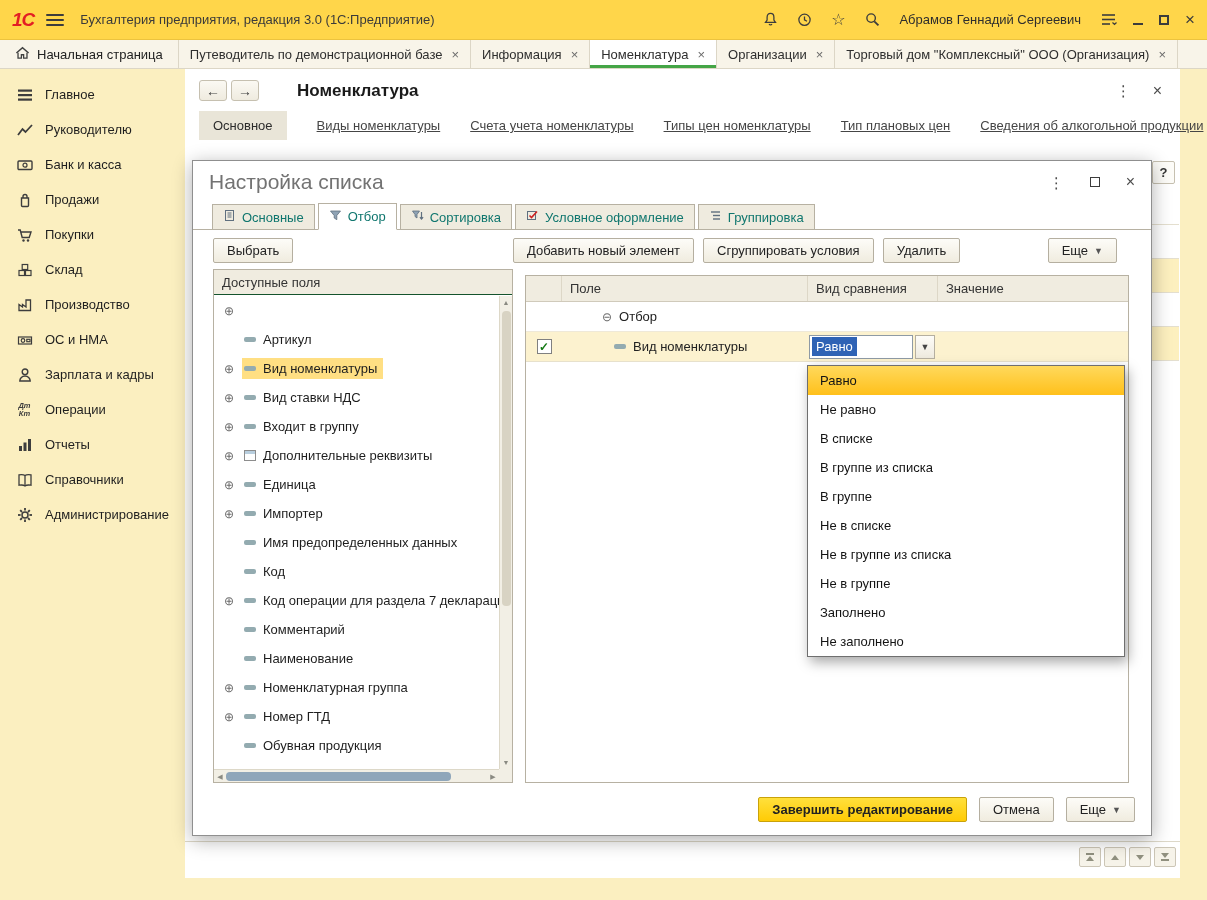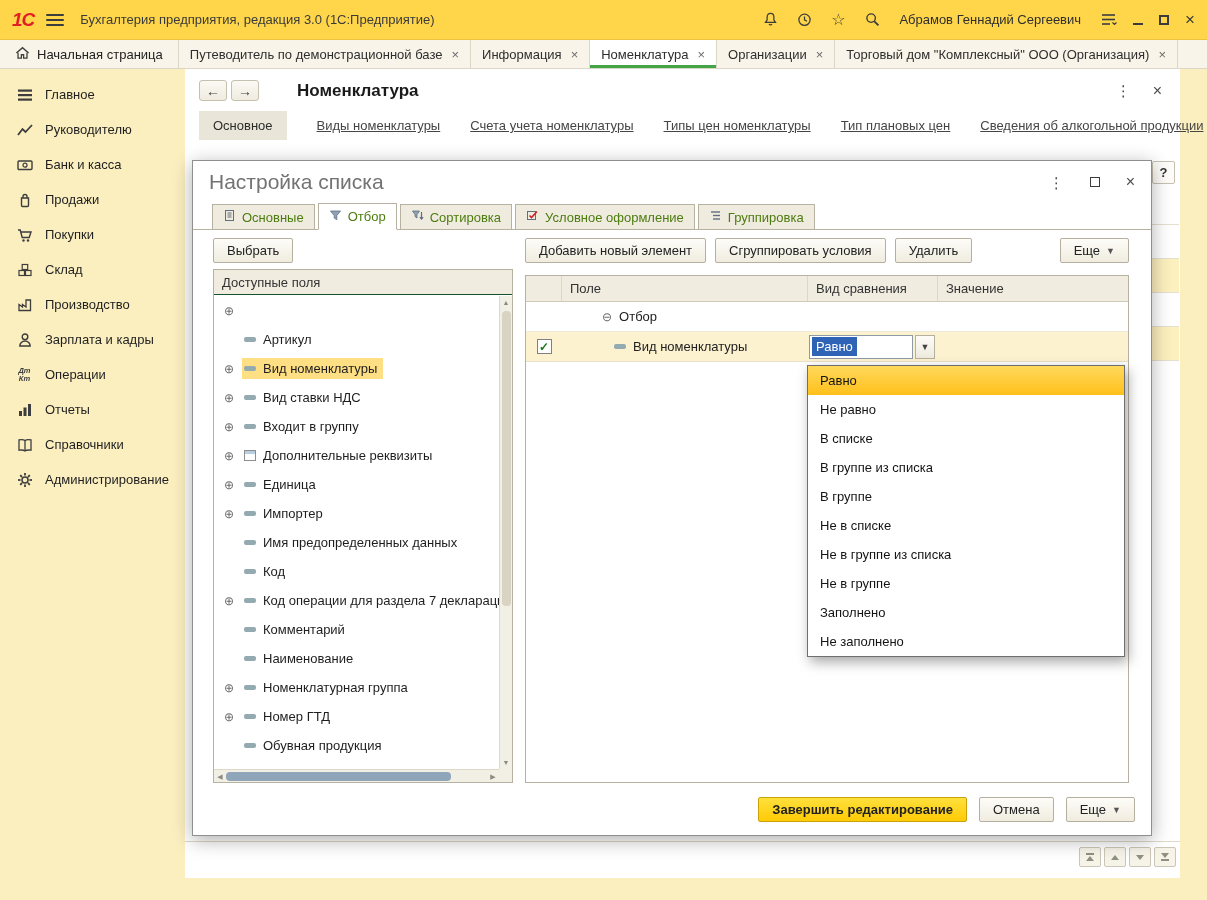--- a/index.html
+++ b/index.html
@@ -65,21 +65,21 @@
 .pbar{width:8px;height:2px;background:#90907f}
 
 
 .dialog{position:absolute;left:192px;top:160px;width:960px;height:676px;background:#fff;
         border:1px solid #8f8f8f;box-shadow:0 4px 18px rgba(0,0,0,.32)}
 .dlg-header{display:flex;align-items:center;height:42px;padding:0 16px}
 .dlg-title{font-size:21px;font-weight:normal;color:#737373}
 .dlg-ctrl{margin-left:auto;display:flex;gap:26px;align-items:center;color:#4c4c4c}
 .dlg-tabs{display:flex;align-items:flex-end;height:27px;padding-left:19px;border-bottom:1px solid #b7b1a2}
 .dtab{display:flex;align-items:center;gap:6px;height:25px;padding:0 10px;border:1px solid #b7b1a2;border-bottom:none;
-      background:#efebdf;margin-right:3px;color:#4d7c0f;white-space:nowrap}
+      background:#efebdf;margin-right:3px;color:#0f766e;white-space:nowrap}
 .dtab.active{background:#fff;height:27px;margin-bottom:-1px;border-bottom:1px solid #fff}
 
 .lp-select{position:absolute;left:20px;top:77px;height:25px;padding:0 15px;border:1px solid #b5afa0;
            background:linear-gradient(#fdfcf8,#f0ecdf);border-radius:2px}
 .fields-box{position:absolute;left:20px;top:108px;width:300px;height:514px;border:1px solid #b7b1a2;background:#fff}
 .fields-header{height:25px;line-height:25px;background:#f0ece0;border-bottom:1px solid #14532d;padding-left:8px;color:#333}
 .fields-list{position:absolute;top:26px;left:0;right:13px;bottom:13px;overflow:hidden}
 .field-row{display:flex;align-items:center;height:29px;padding-left:10px;white-space:nowrap}
 .expand{width:18px;flex:0 0 18px;color:#6e6e6e;font-size:12px;visibility:hidden}
 .expand.expandable{visibility:visible}
@@ -91,21 +91,21 @@
 .vscroll{position:absolute;top:26px;right:0;bottom:13px;width:13px;background:#f2efe5;border-left:1px solid #ddd8c8;
          display:flex;flex-direction:column;align-items:center}
 .vs-thumb{width:9px;height:295px;background:#d8d3c3;border-radius:4px;margin-top:2px}
 .arr{font-size:7px;color:#8a8a82;line-height:13px}
 .hscroll{position:absolute;left:0;right:13px;bottom:0;height:13px;background:#f2efe5;border-top:1px solid #ddd8c8;
          display:flex;align-items:center}
 .hscroll .arr{width:12px;text-align:center}
 .hs-thumb{height:9px;width:225px;background:#8fa6ba;border-radius:4px}
 .corner{position:absolute;right:0;bottom:0;width:13px;height:13px;background:#f2efe5}
 
-.rp-toolbar{position:absolute;left:332px;top:77px;width:604px;display:flex;gap:9px;align-items:center}
+.rp-toolbar{position:absolute;left:320px;top:77px;width:604px;display:flex;gap:9px;align-items:center}
 .btn{height:25px;padding:0 13px;border:1px solid #b5afa0;background:linear-gradient(#fdfcf8,#f0ecdf);
      border-radius:2px;color:#222;display:inline-flex;align-items:center;gap:6px;white-space:nowrap}
 .caret{font-size:9px;color:#555}
 .btn.more{margin-left:auto}
 .cond-table{position:absolute;left:332px;top:114px;width:604px;height:508px;border:1px solid #b7b1a2;background:#fff}
 .thead{display:flex;height:26px;background:#f0ece0;border-bottom:1px solid #d0cabb;color:#333}
 .th{display:flex;align-items:center;padding-left:8px;border-right:1px solid #ddd7c7}
 .c0{width:36px;flex:0 0 36px}
 .c1{width:246px;flex:0 0 246px}
 .c2{width:130px;flex:0 0 130px}
@@ -278,20 +278,30 @@
     <div class="side-item">
       <span class="s-icon">
         <svg width="18" height="18" fill="none" stroke="#3d3d3d" stroke-width="1.3">
             <path d="M3 14.5V8.5l3.5 2.5V8.5L10 11V4h4.5v10.5z"></path>
           </svg>
       </span>
         <span>Производство</span>
     </div>
     <div class="side-item">
       <span class="s-icon">
+        <svg width="18" height="18" fill="none" stroke="#3d3d3d" stroke-width="1.2">
+            <rect x="2.5" y="6" width="13" height="7"></rect>
+            <circle cx="7" cy="9.5" r="1.8"></circle>
+            <rect x="10.8" y="8.3" width="3.2" height="2.4"></rect>
+          </svg>
+      </span>
+        <span>ОС и НМА</span>
+    </div>
+    <div class="side-item">
+      <span class="s-icon">
         <svg width="18" height="18" fill="none" stroke="#3d3d3d" stroke-width="1.4">
             <circle cx="9" cy="5.8" r="2.8"></circle>
             <path d="M3.8 15a5.2 5 0 0 1 10.4 0z"></path>
           </svg>
       </span>
         <span>Зарплата и кадры</span>
     </div>
     <div class="side-item">
       <span class="s-icon dtkt">
         <i>Дт</i>

